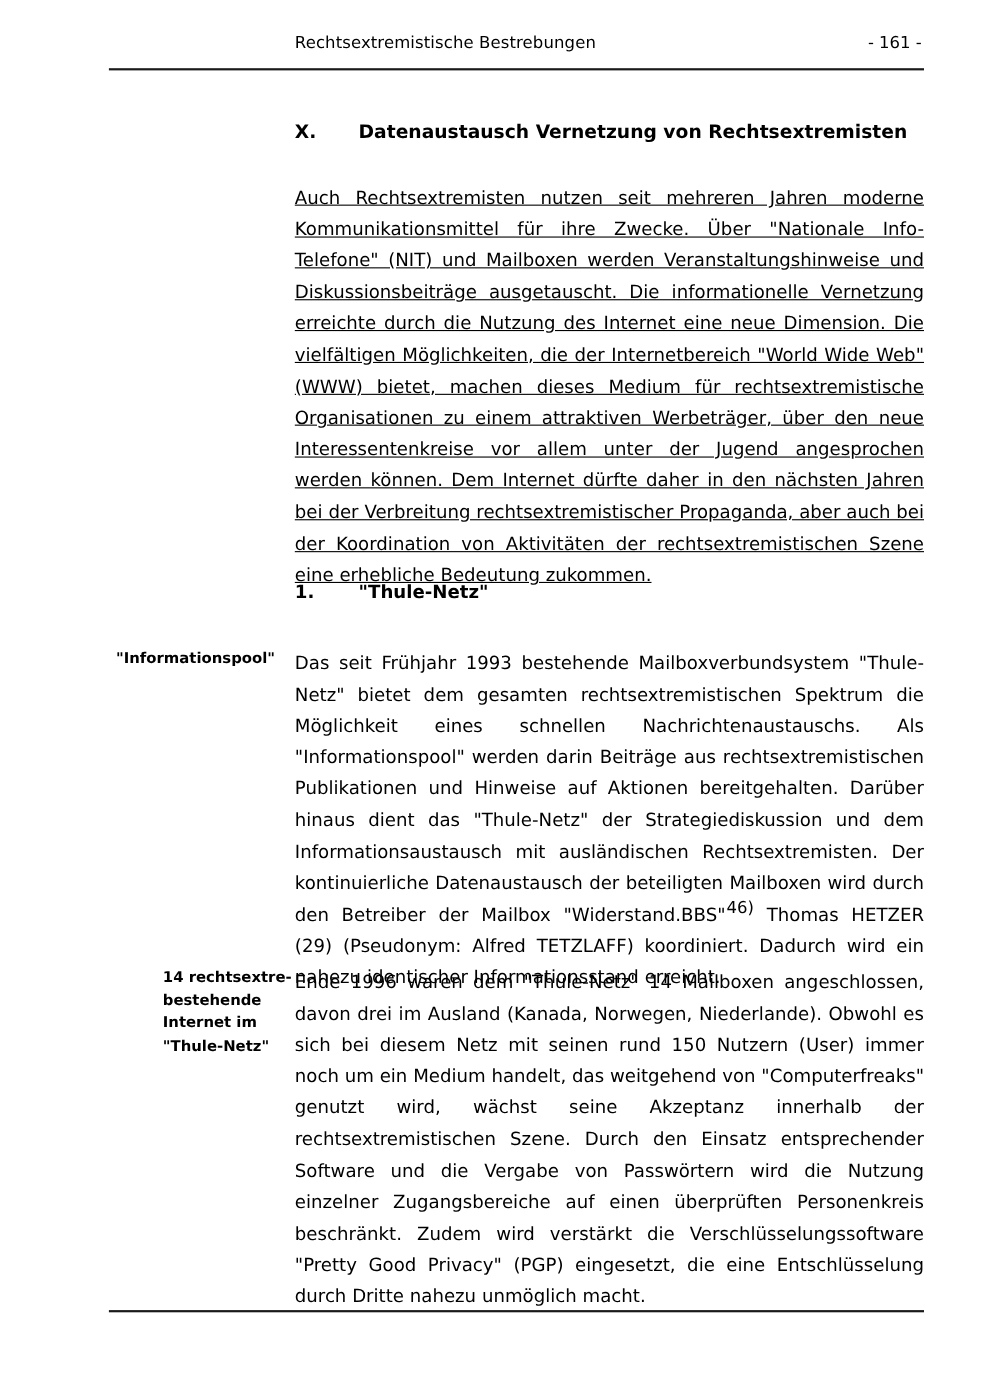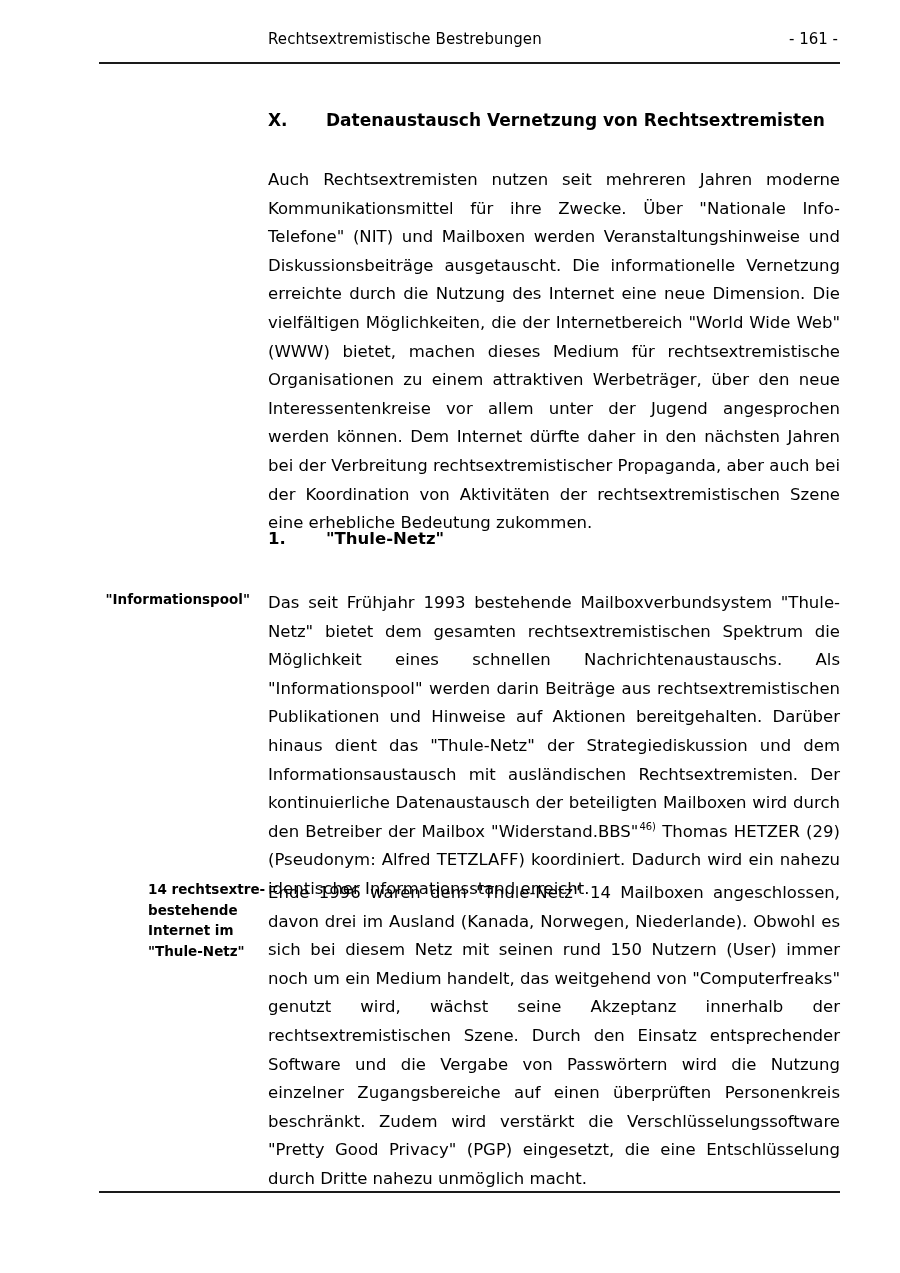--- a/index.html
+++ b/index.html
@@ -94,21 +94,21 @@
     font-weight: bold;
     line-height: 24px;
     white-space: nowrap;
   }
   .heading-sub .num {
     display: inline-block;
     width: 58px;
   }
 
   
-  #para-intro { top: 166px; }
+  #para-intro { top: 166px; text-decoration: underline; }
   #para-thule-1 { top: 589px; }
   #para-thule-2 { top: 879px; }
 
   
   .margin-note {
     position: absolute;
     left: 102px;
     width: 148px;
     font-size: 13.5px;
     font-weight: bold;
@@ -117,21 +117,21 @@
   .margin-note.align-right { text-align: right; }
   .margin-note.align-left  { text-align: left; margin-left: 46px; }
 
   #note-informationspool { top: 589px; }
   #note-mailboxen { top: 879px; }
 
   .note-line { display: block; white-space: nowrap; }
 
   
   sup.fn {
-    font-size: 10px;
+    font-size: 15px;
     vertical-align: super;
     line-height: 0;
     padding-left: 1px;
   }
 </style>
 </head>
 <body>
 
 <div class="page">
 

